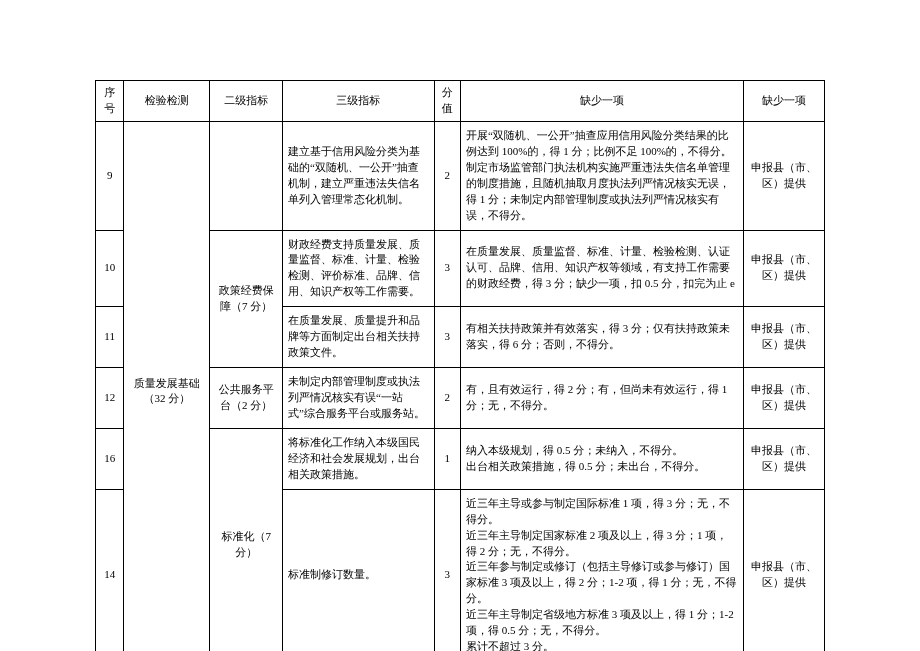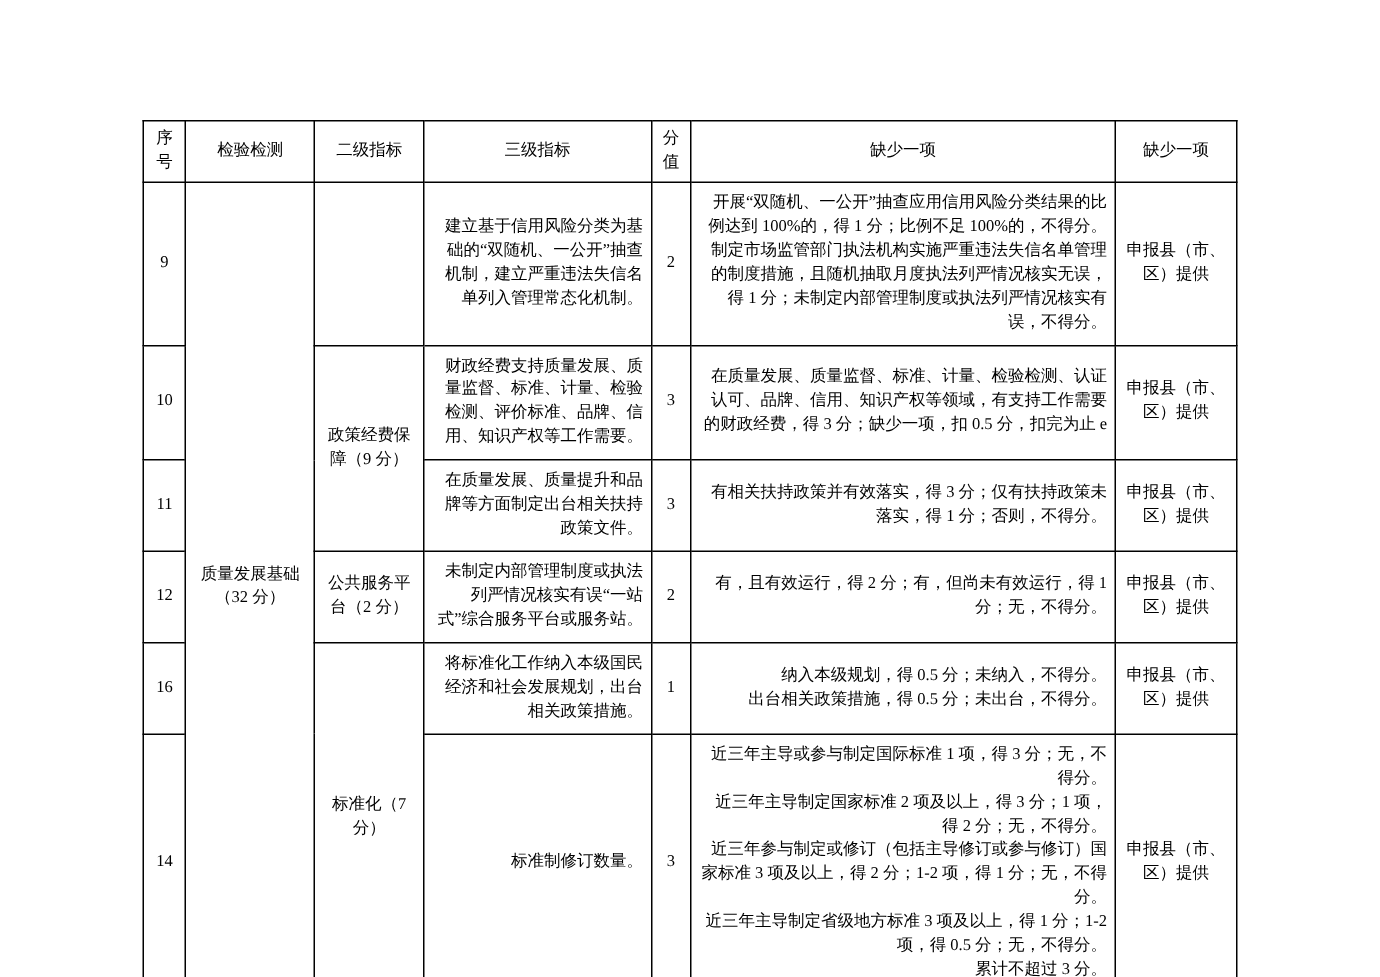--- a/index.html
+++ b/index.html
@@ -27,21 +27,21 @@
       line-height: 1.45;
     }
     th {
       font-weight: normal;
       text-align: center;
     }
     td {
       text-align: center;
     }
     td.left {
-      text-align: right;
+      text-align: left;
       padding: 6px 5px;
     }
     col.c-seq   { width: 28px; }
     col.c-l1    { width: 85px; }
     col.c-l2    { width: 72px; }
     col.c-l3    { width: 150px; }
     col.c-score { width: 26px; }
     col.c-std   { width: 280px; }
     col.c-src   { width: 80px; }
   </style>
@@ -76,32 +76,32 @@
       <td rowspan="6">质量发展基础（32 分）</td>
       <td style="border-bottom:none;"></td>
       <td class="left">建立基于信用风险分类为基础的“双随机、一公开”抽查机制，建立严重违法失信名单列入管理常态化机制。</td>
       <td>2</td>
       <td class="left">开展“双随机、一公开”抽查应用信用风险分类结果的比例达到 100%的，得 1 分；比例不足 100%的，不得分。<br>制定市场监管部门执法机构实施严重违法失信名单管理的制度措施，且随机抽取月度执法列严情况核实无误，得 1 分；未制定内部管理制度或执法列严情况核实有误，不得分。</td>
       <td>申报县（市、区）提供</td>
     </tr>
 
     <tr>
       <td>10</td>
-      <td rowspan="2">政策经费保障（9 分）</td>
+      <td rowspan="2">政策经费保障（7 分）</td>
       <td class="left">财政经费支持质量发展、质量监督、标准、计量、检验检测、评价标准、品牌、信用、知识产权等工作需要。</td>
       <td>3</td>
       <td class="left">在质量发展、质量监督、标准、计量、检验检测、认证认可、品牌、信用、知识产权等领域，有支持工作需要的财政经费，得 3 分；缺少一项，扣 0.5 分，扣完为止 e</td>
       <td>申报县（市、区）提供</td>
     </tr>
 
     <tr>
       <td>11</td>
       <td class="left">在质量发展、质量提升和品牌等方面制定出台相关扶持政策文件。</td>
       <td>3</td>
-      <td class="left">有相关扶持政策并有效落实，得 3 分；仅有扶持政策未落实，得 1 分；否则，不得分。</td>
+      <td class="left">有相关扶持政策并有效落实，得 3 分；仅有扶持政策未落实，得 6 分；否则，不得分。</td>
       <td>申报县（市、区）提供</td>
     </tr>
 
     <tr>
       <td>12</td>
       <td>公共服务平台（2 分）</td>
       <td class="left">未制定内部管理制度或执法列严情况核实有误“一站式”综合服务平台或服务站。</td>
       <td>2</td>
       <td class="left">有，且有效运行，得 2 分；有，但尚未有效运行，得 1 分；无，不得分。</td>
       <td>申报县（市、区）提供</td>

